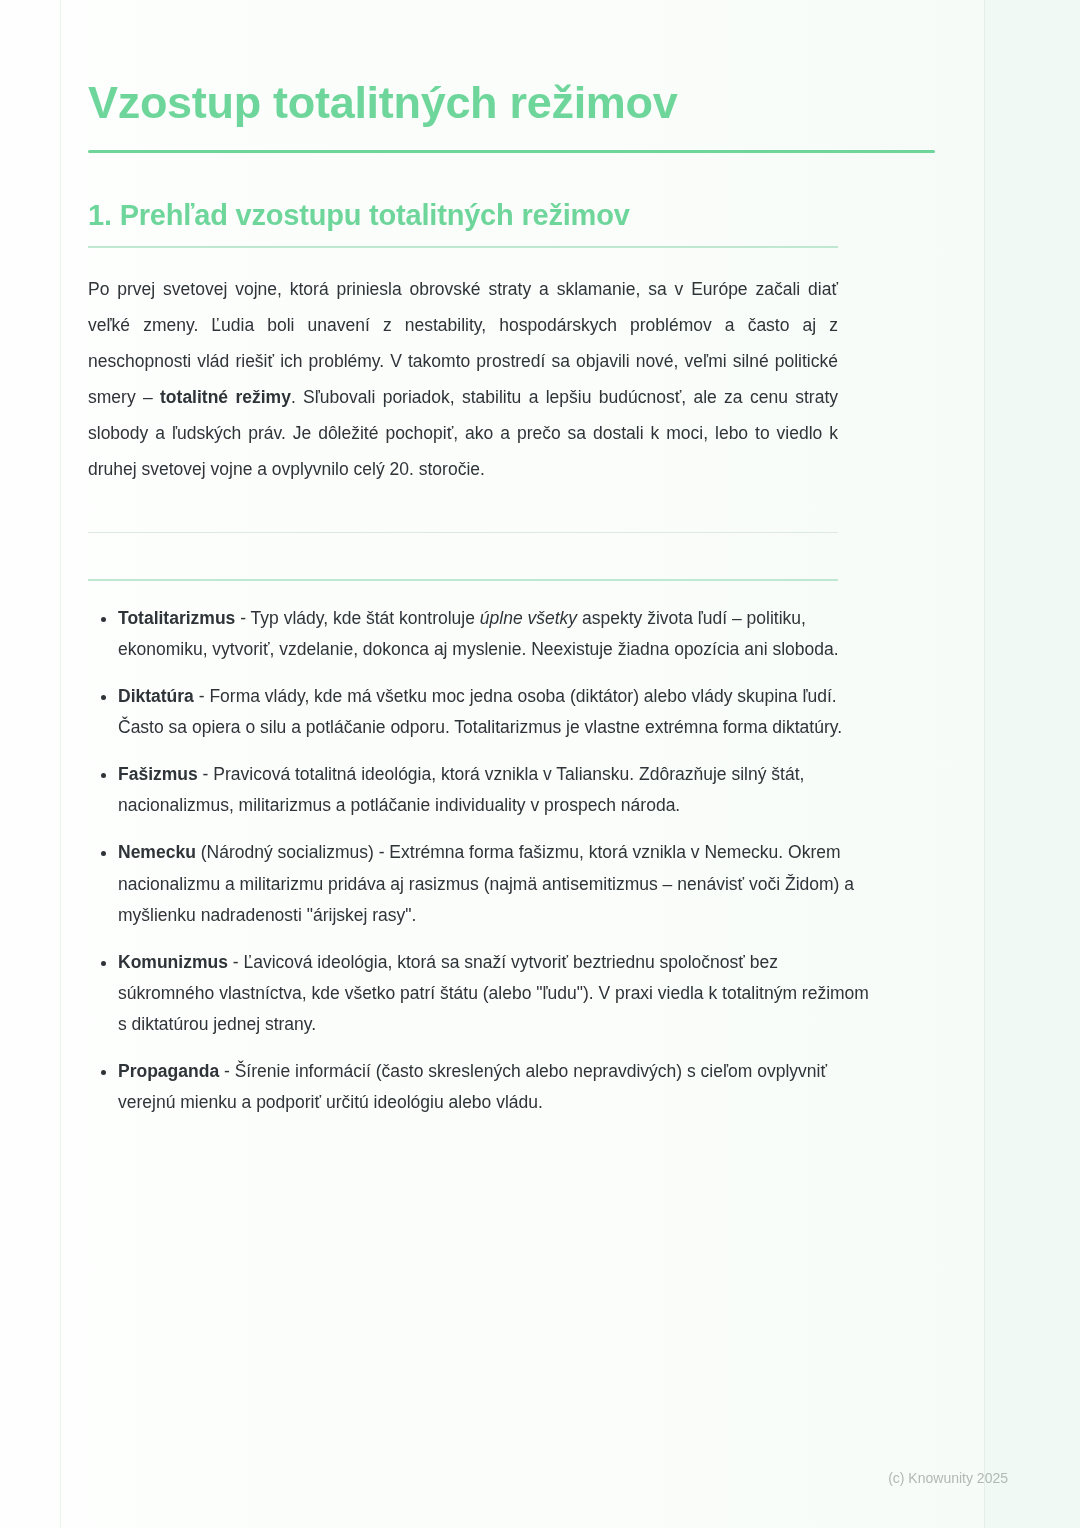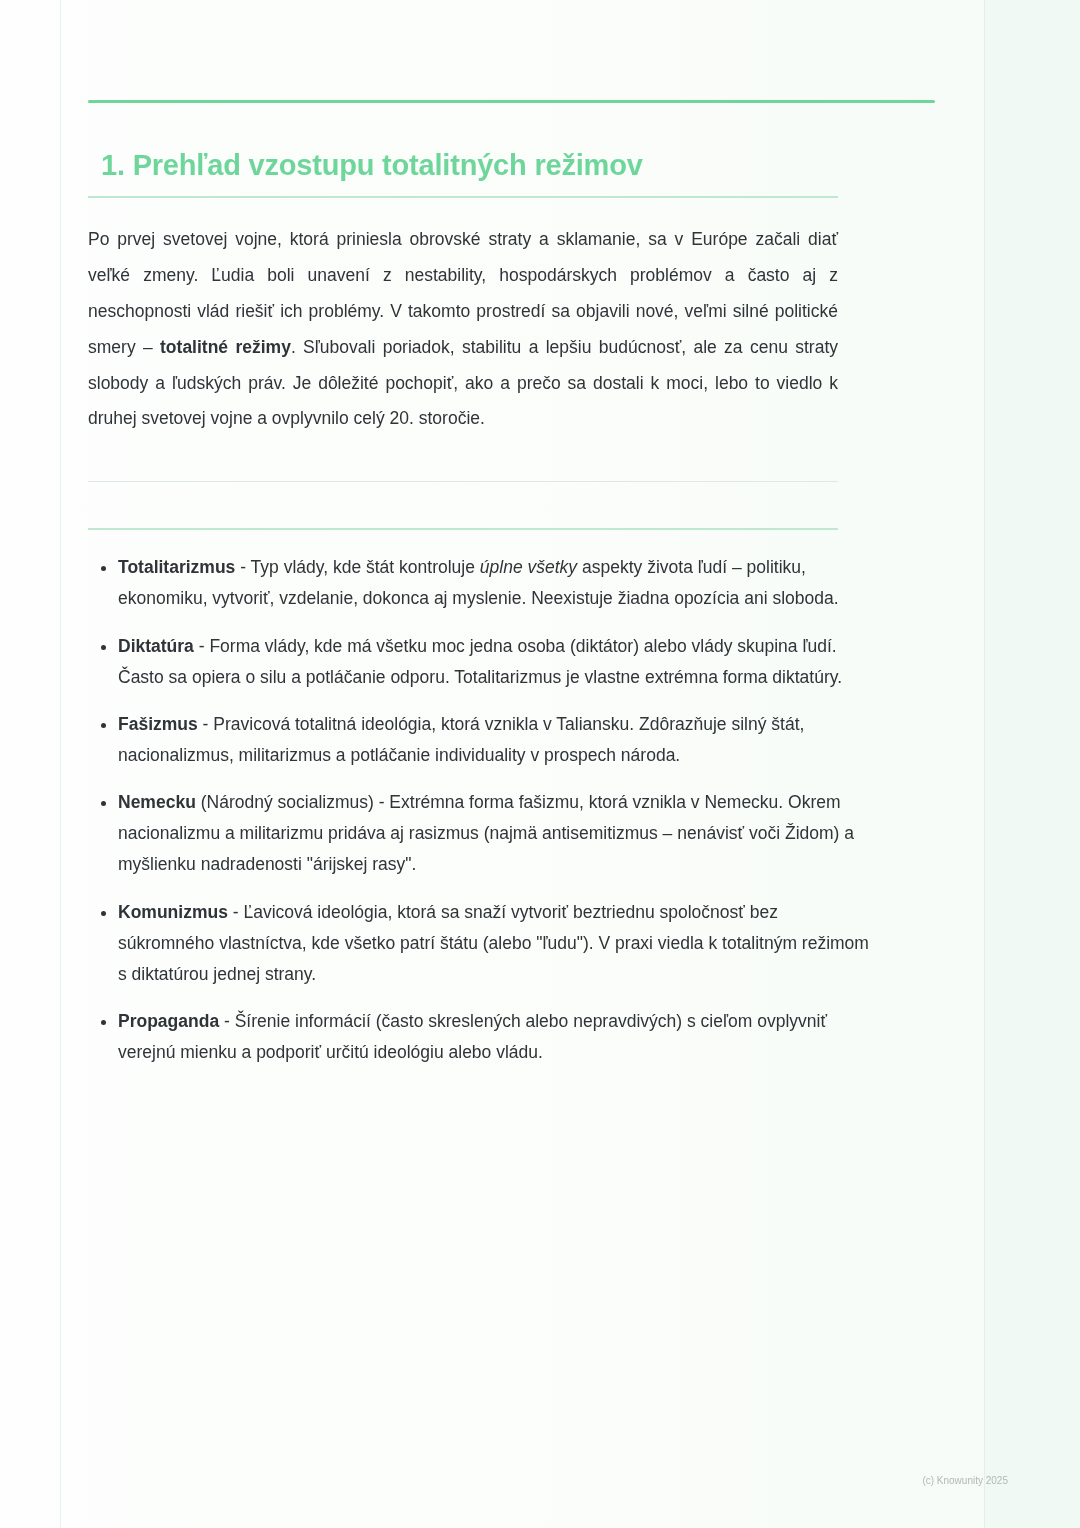--- a/index.html
+++ b/index.html
@@ -76,21 +76,21 @@
     border-radius: 2px;
   }
 
   .section {
     margin-top: 46px;
   }
   .section-heading {
     font-size: 29px;
     font-weight: bold;
     color: #6fd69b;
-    margin: 13px;
+    margin: 0;
     letter-spacing: -0.2px;
   }
   .section-underline {
     margin-top: 14px;
     height: 2px;
     background: #bfe8d0;
     width: 750px;
   }
 
   p.body-text {
@@ -130,35 +130,36 @@
     margin-bottom: 16px;
   }
   ul.terms li::marker {
     color: #2f3439;
   }
 
   .footer-credit {
     position: absolute;
     right: 72px;
     bottom: 42px;
-    font-size: 10px;
+    font-size: 14px;
     color: #b3b8b5;
   }
 </style>
 </head>
 <body>
 
 <div class="page">
   <div class="paper-tint"></div>
   <div class="edge-right"></div>
   <div class="rule-left"></div>
   <div class="rule-right"></div>
 
   <div class="content">
 
+    <h1 class="doc-title">Vzostup totalitných režimov</h1>
     <div class="title-underline"></div>
 
     <div class="section">
       <h2 class="section-heading">1. Prehľad vzostupu totalitných režimov</h2>
       <div class="section-underline"></div>
       <p class="body-text"><span>Po prvej svetovej vojne, ktorá priniesla obrovské straty a sklamanie, sa v Európe začali diať veľké zmeny. Ľudia boli unavení z nestability, hospodárskych problémov a často aj z neschopnosti vlád riešiť ich problémy. V takomto prostredí sa objavili nové, veľmi silné politické smery – </span><span class="bold">totalitné režimy</span><span>. Sľubovali poriadok, stabilitu a lepšiu budúcnosť, ale za cenu straty slobody a ľudských práv. Je dôležité pochopiť, ako a prečo sa dostali k moci, lebo to viedlo k druhej svetovej vojne a ovplyvnilo celý 20. storočie.</span></p>
     </div>
 
     <div class="divider"></div>
 

